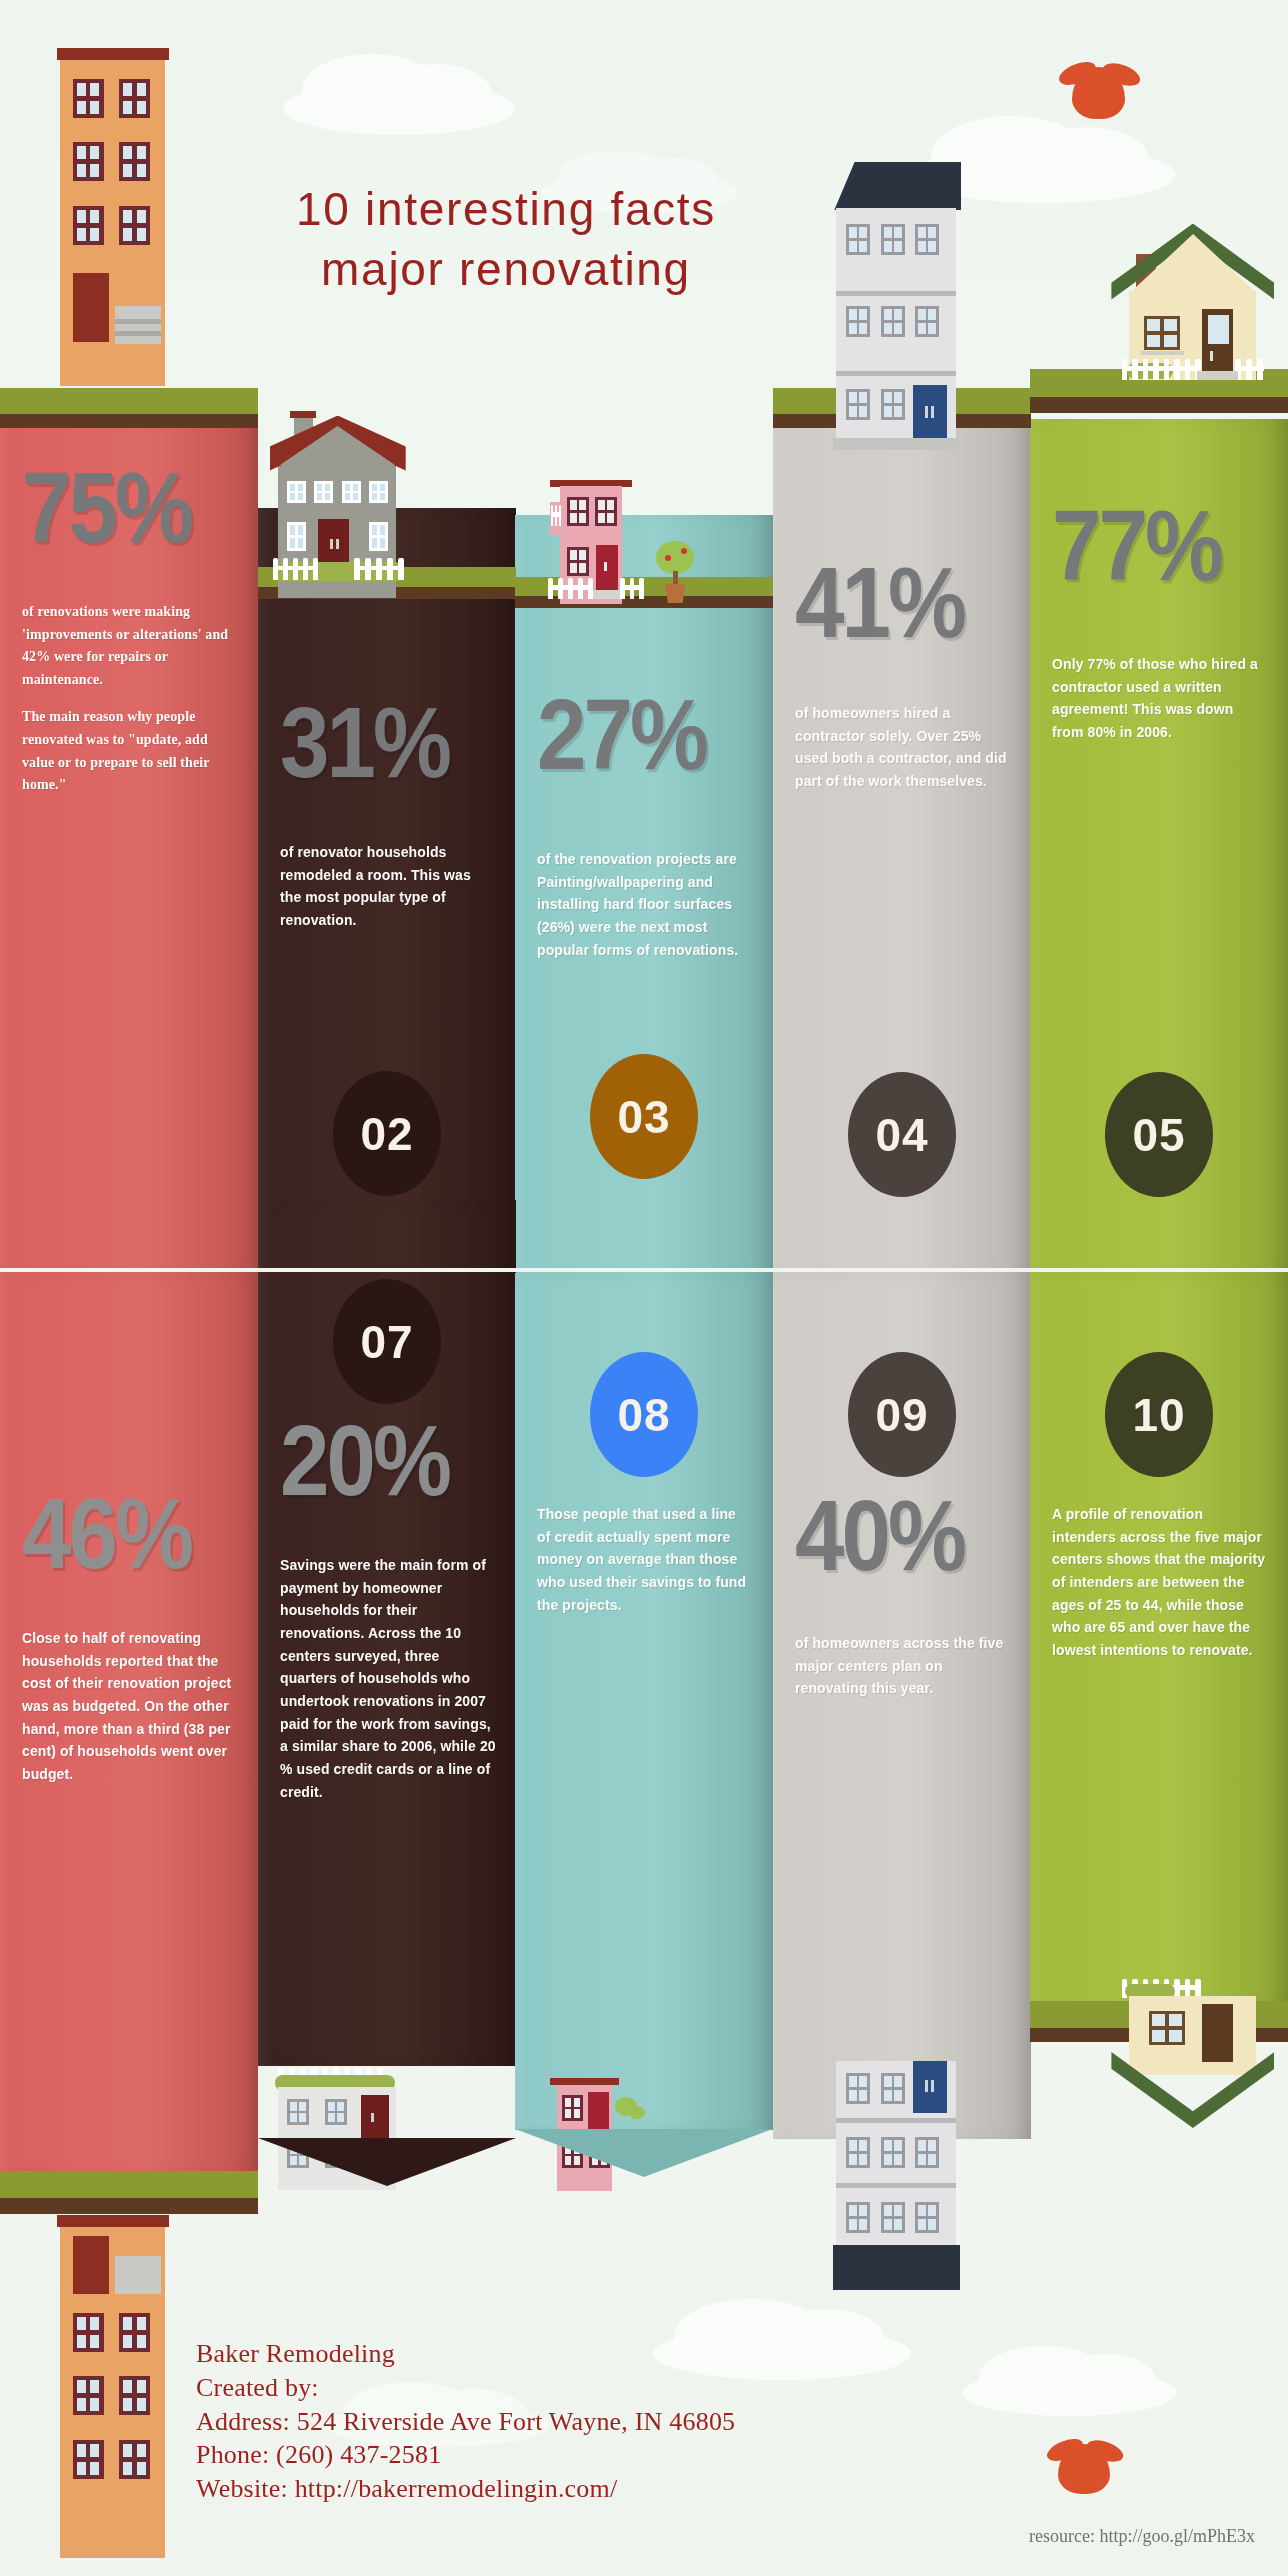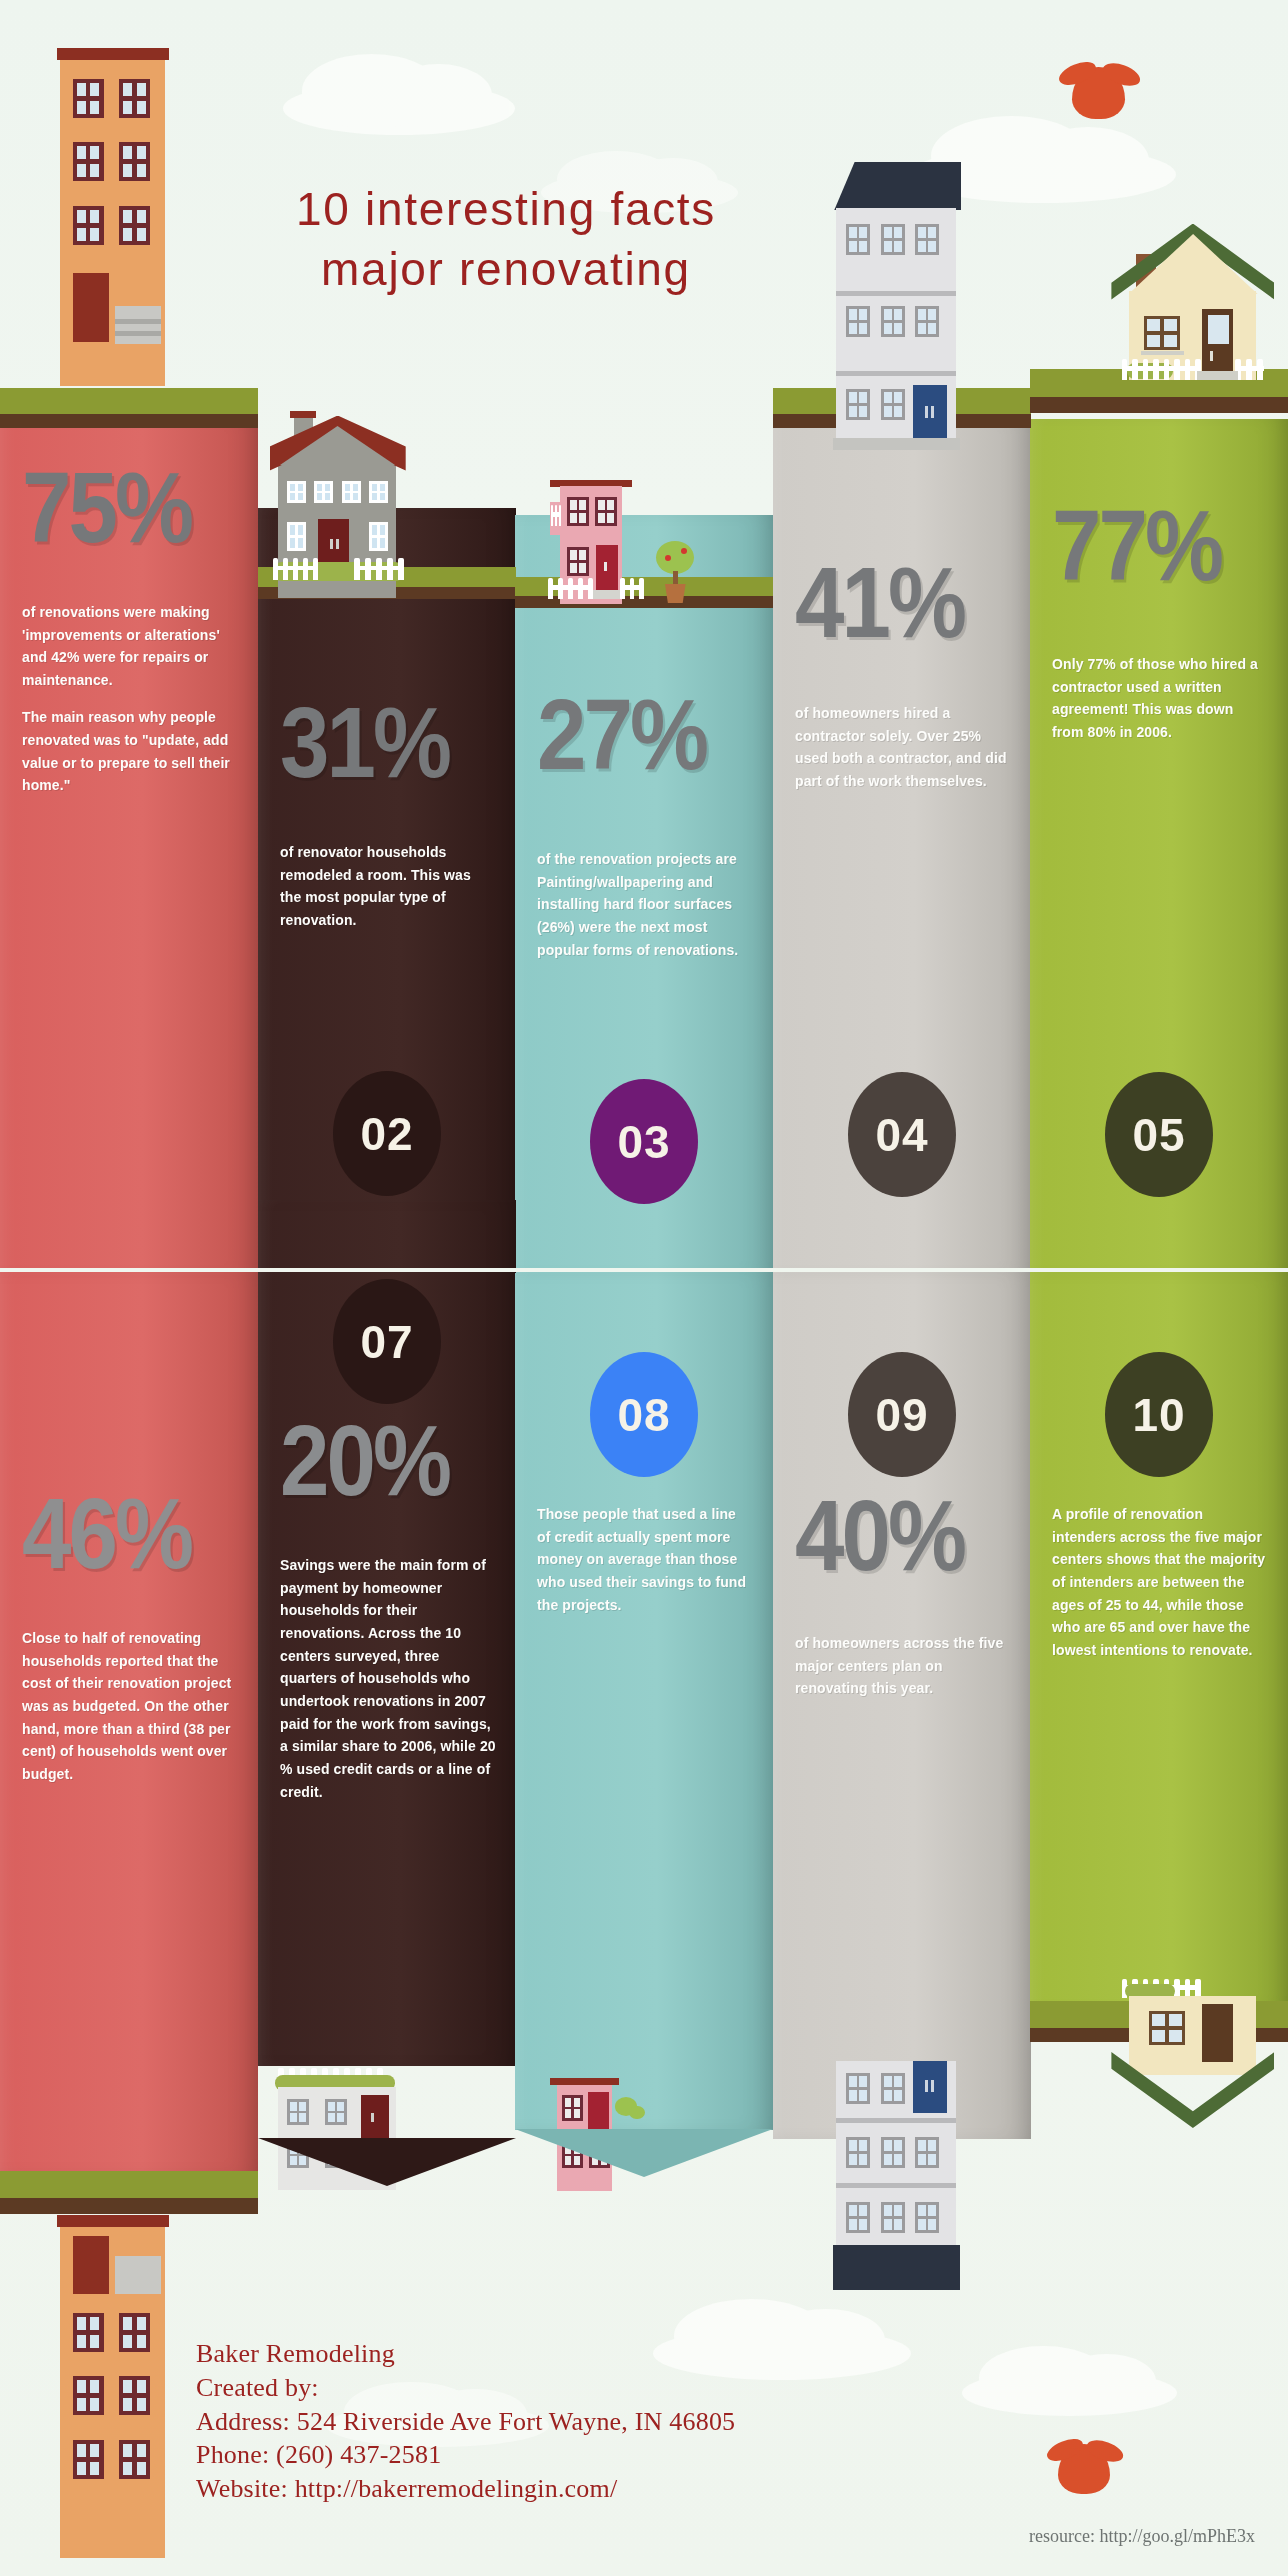--- a/index.html
+++ b/index.html
@@ -596,42 +596,42 @@
   </div>
   <div class="rect" style="left:94px;top:46px;width:31px;height:58px;background:#5b3a22;"></div>
   <div class="gable" style="left:3.4px;top:94px;width:163px;height:76px;background:#4d6b36;clip-path:polygon(0 0,50% 78%,100% 0,100% 22%,50% 100%,0 22%);"></div>
 </div>
 
 <div id="grid">
 
   <div class="col" style="left:0;top:419px;height:859px;">
     <div class="band" style="top:0;height:857px;background:linear-gradient(90deg,#d9605e,#dd6a67 55%,#c2544f);"></div>
     <div class="pct" style="top:41px;">75%</div>
-    <div class="body-text" style="top:182px;">
+    <div class="body-text" style="top:182px;font-family:Liberation Serif, serif;">
       <p>of renovations were making 'improvements or alterations' and 42% were for repairs or maintenance.</p>
       <p>The main reason why people renovated was to "update, add value or to prepare to sell their home."</p>
     </div>
   </div>
 
   <div class="col" style="left:258px;top:508px;height:769px;">
     <div class="band" style="top:0;height:768px;background:linear-gradient(90deg,#3b2220,#422825 55%,#2e1917);"></div>
     <div class="pct" style="top:187px;">31%</div>
     <div class="body-text" style="top:333px;">
       <p>of renovator households remodeled a room. This was the most popular type of renovation.</p>
     </div>
     <div class="badge" style="top:563px;background:#2a1715;">02</div>
   </div>
 
   <div class="col" style="left:515px;top:515px;height:762px;">
     <div class="band" style="top:0;height:761px;background:linear-gradient(90deg,#8ecac7,#96cfcb 55%,#7bb5b2);"></div>
     <div class="pct light" style="top:172px;color:#76787a;">27%</div>
     <div class="body-text" style="top:333px;">
       <p>of the renovation projects are Painting/wallpapering and installing hard floor surfaces (26%) were the next most popular forms of renovations.</p>
     </div>
-    <div class="badge" style="top:564px;background:#701a75;">03</div>
+    <div class="badge" style="top:539px;background:#a16207;">03</div>
   </div>
 
   <div class="col" style="left:773px;top:419px;height:859px;">
     <div class="band" style="top:0;height:857px;background:linear-gradient(90deg,#cfccc7,#d3d0cb 55%,#b9b6b0);"></div>
     <div class="pct" style="top:136px;">41%</div>
     <div class="body-text" style="top:283px;">
       <p>of homeowners hired a contractor solely. Over 25% used both a contractor, and did part of the work themselves.</p>
     </div>
     <div class="badge" style="top:653px;background:#4b423d;">04</div>
   </div>

